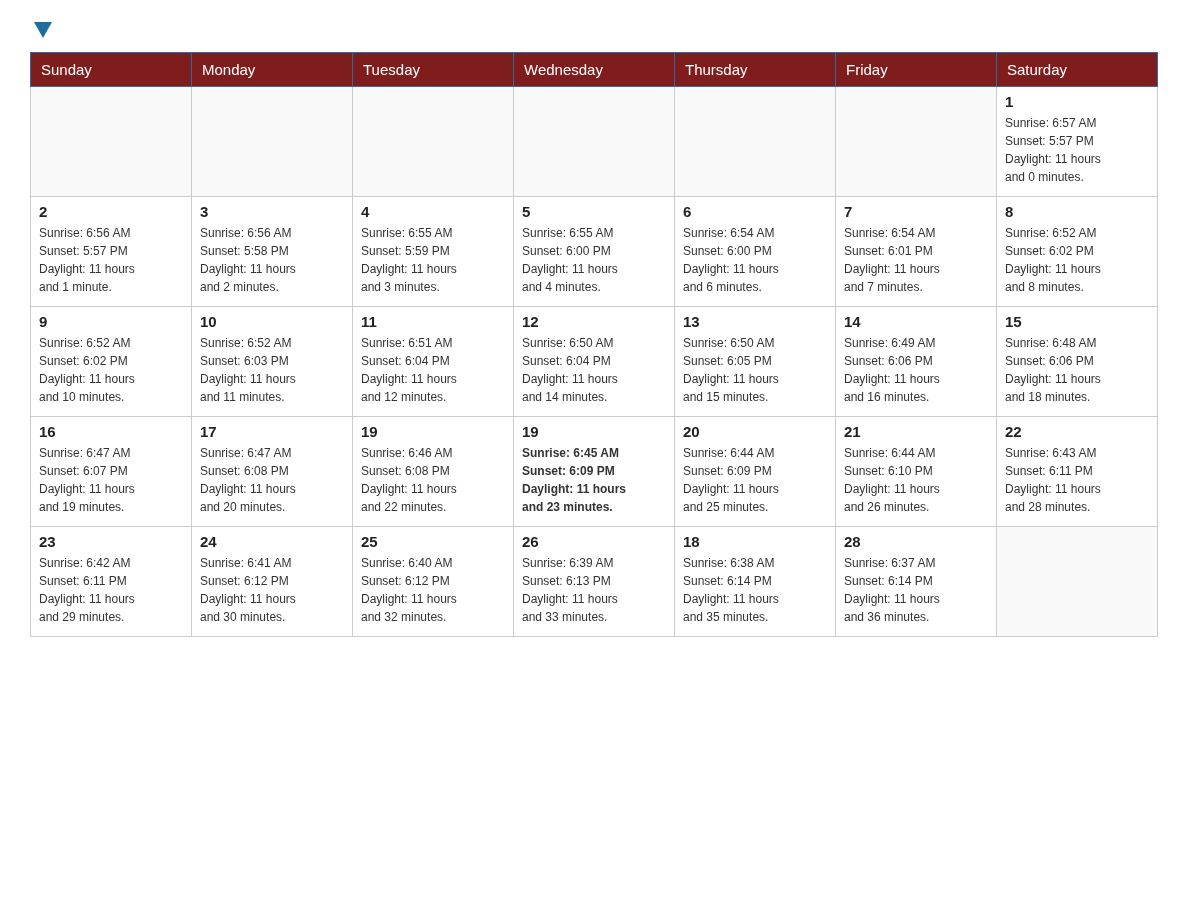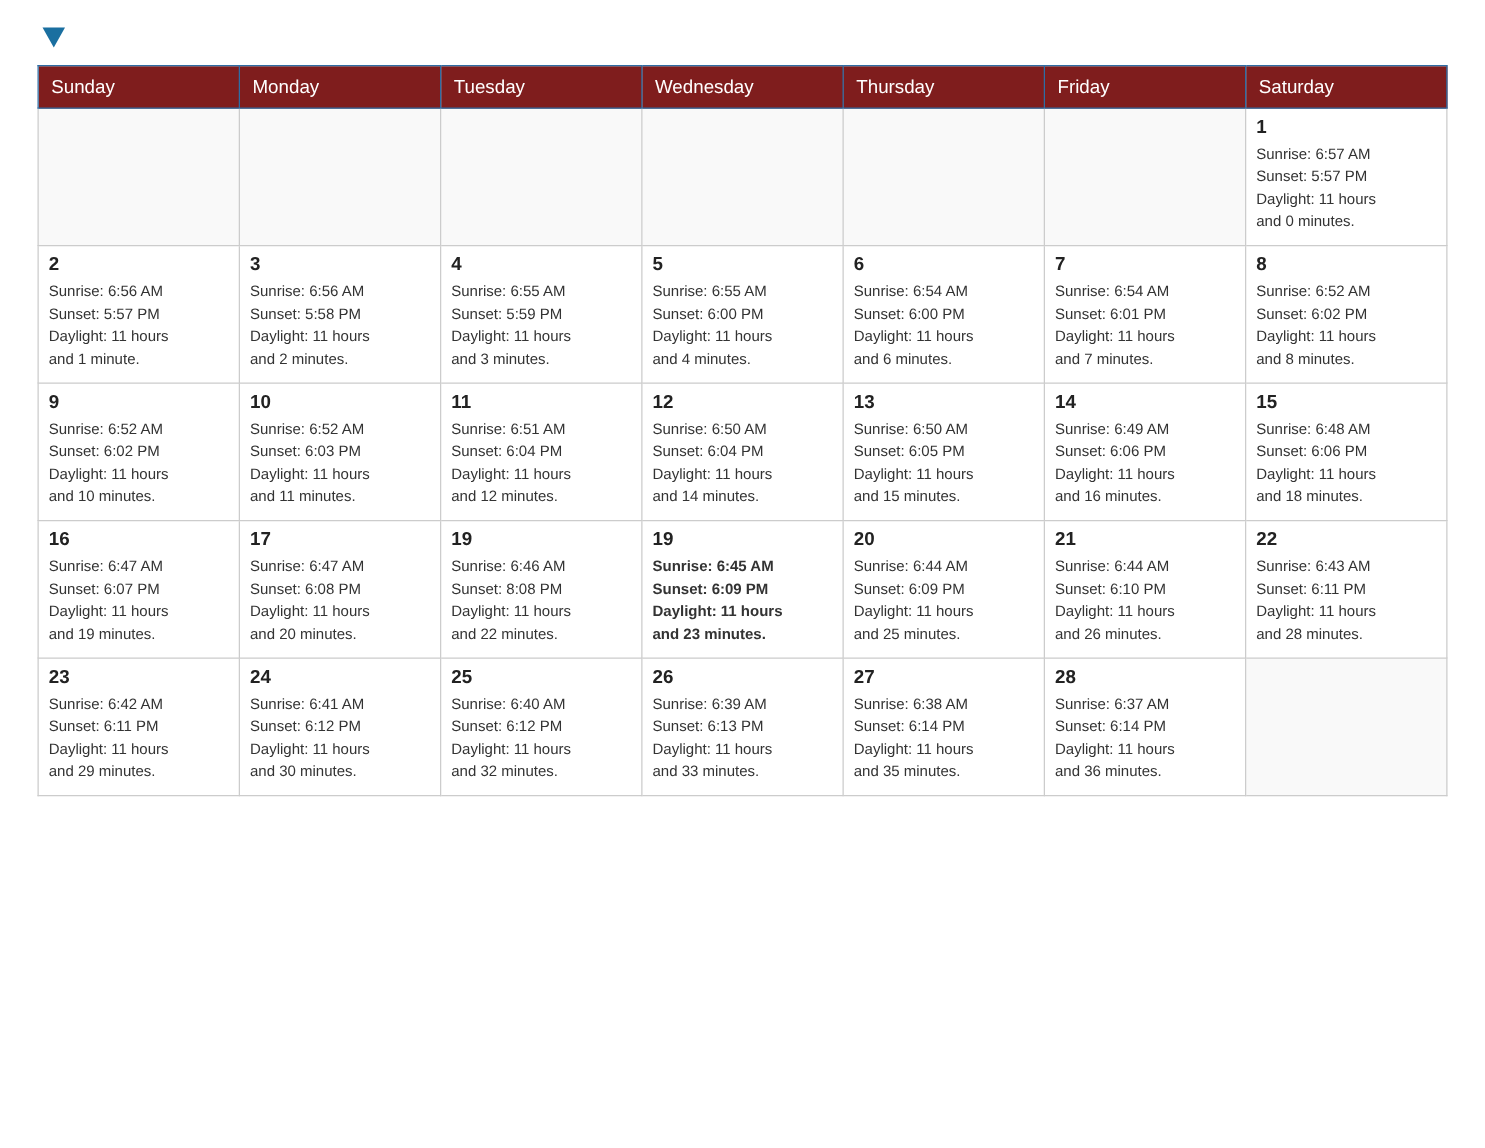--- a/index.html
+++ b/index.html
@@ -265,21 +265,21 @@
         <td>
           <div class="day-number">17</div>
           <div class="day-info" style="white-space: pre-line;">Sunrise: 6:47 AM
 Sunset: 6:08 PM
 Daylight: 11 hours
 and 20 minutes.</div>
         </td>
         <td>
           <div class="day-number">19</div>
           <div class="day-info" style="white-space: pre-line;">Sunrise: 6:46 AM
-Sunset: 8:08 PM
+Sunset: 6:08 PM
 Daylight: 11 hours
 and 22 minutes.</div>
         </td>
         <td>
           <div class="day-number">19</div>
           <div class="day-info" style="white-space: pre-line; font-weight: bold;">Sunrise: 6:45 AM
 Sunset: 6:09 PM
 Daylight: 11 hours
 and 23 minutes.</div>
         </td>
@@ -328,21 +328,21 @@
 and 32 minutes.</div>
         </td>
         <td>
           <div class="day-number">26</div>
           <div class="day-info" style="white-space: pre-line;">Sunrise: 6:39 AM
 Sunset: 6:13 PM
 Daylight: 11 hours
 and 33 minutes.</div>
         </td>
         <td>
-          <div class="day-number">27</div>
+          <div class="day-number">18</div>
           <div class="day-info" style="white-space: pre-line;">Sunrise: 6:38 AM
 Sunset: 6:14 PM
 Daylight: 11 hours
 and 35 minutes.</div>
         </td>
         <td>
           <div class="day-number">28</div>
           <div class="day-info" style="white-space: pre-line;">Sunrise: 6:37 AM
 Sunset: 6:14 PM
 Daylight: 11 hours

